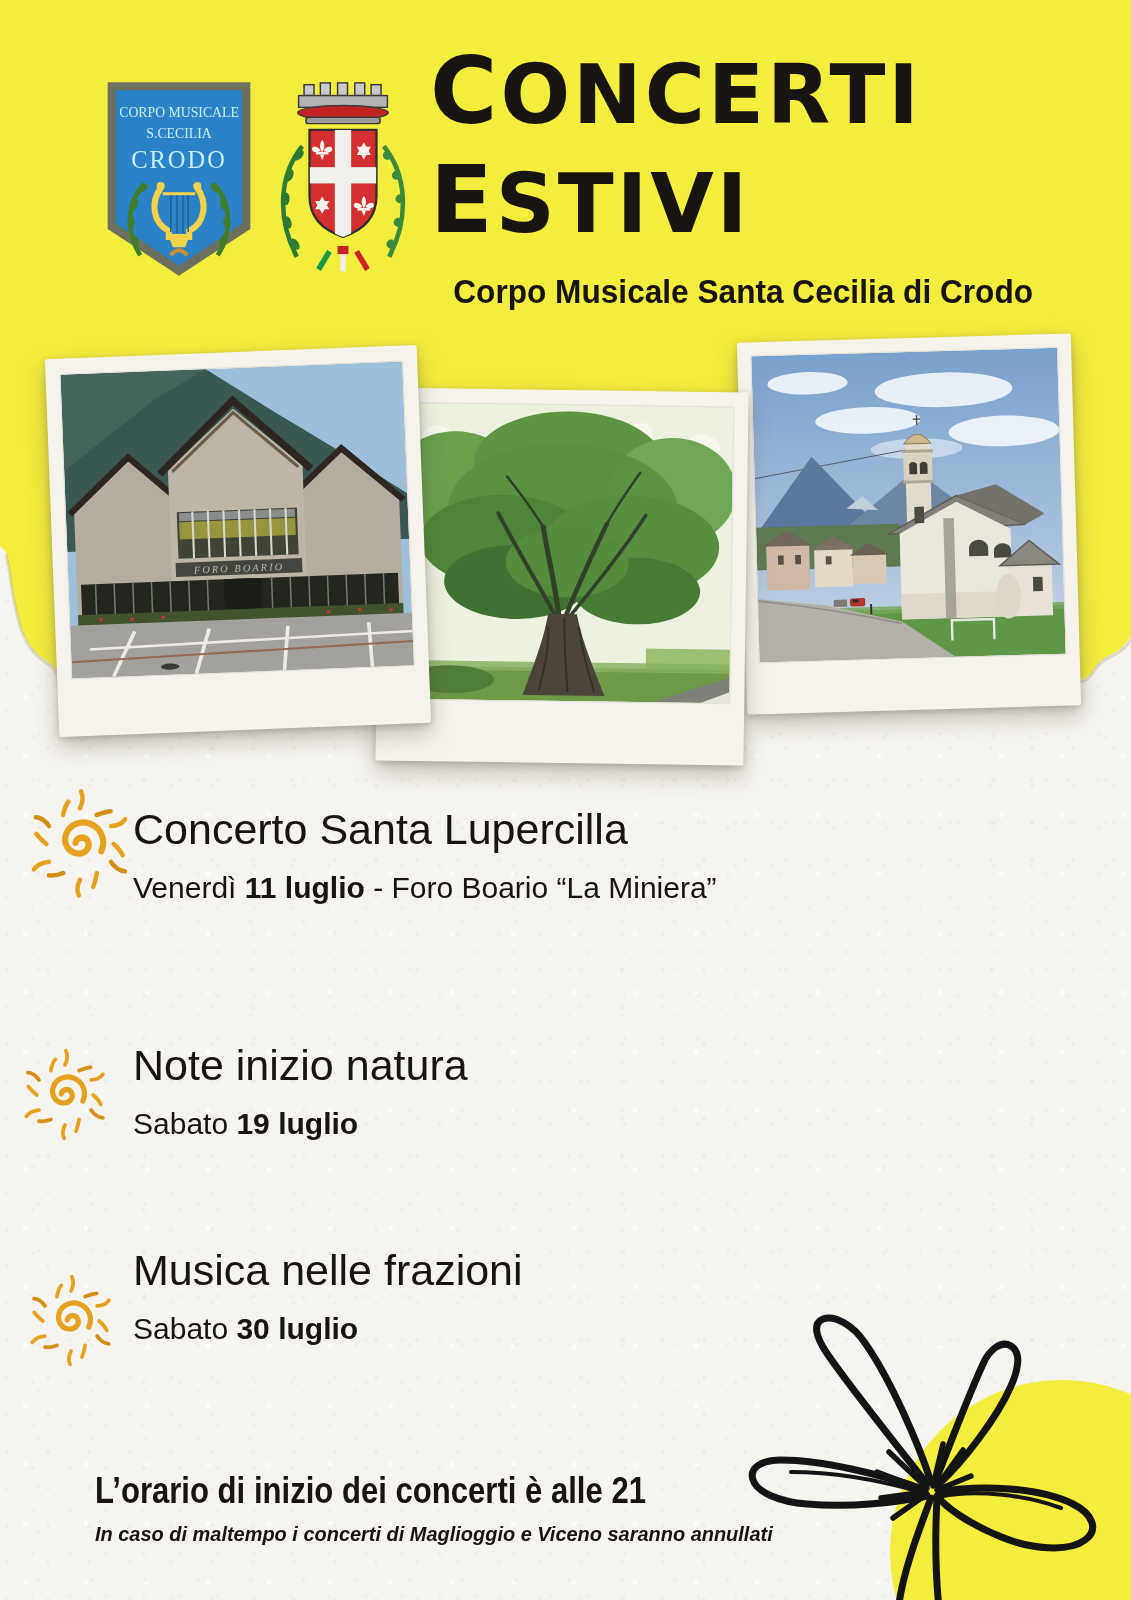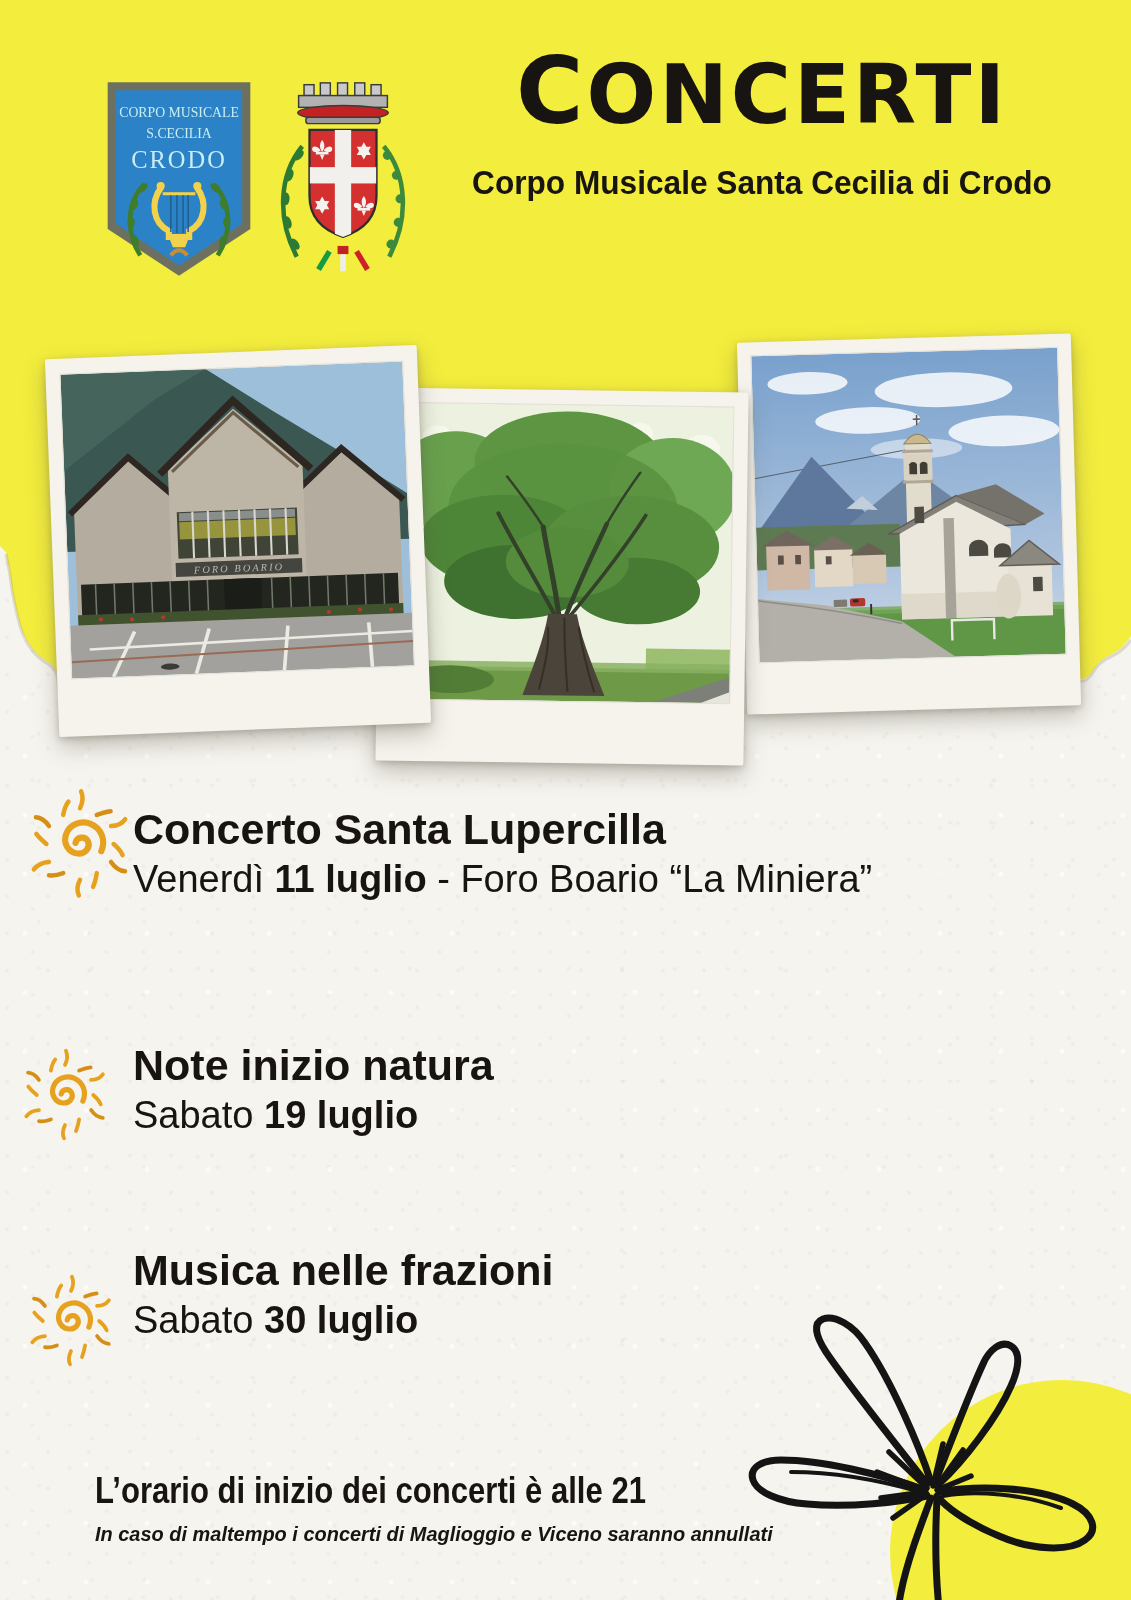--- a/index.html
+++ b/index.html
@@ -10,41 +10,41 @@
     background-image:
       radial-gradient(circle at 17% 23%, rgba(120,110,100,.06) 0 1.5px, transparent 2.5px),
       radial-gradient(circle at 73% 61%, rgba(120,110,100,.05) 0 1.5px, transparent 2.5px),
       radial-gradient(circle at 41% 82%, rgba(255,255,255,.6) 0 2px, transparent 3px),
       radial-gradient(circle at 88% 14%, rgba(120,110,100,.05) 0 1.5px, transparent 2.5px);
     background-size:41px 37px,53px 47px,61px 59px,37px 43px;}
   .abs{position:absolute;}
   
   .yellow-bg{left:0;top:0;z-index:0;}
   .header{z-index:4;}
-  .title-block{left:430px;top:46px;width:664px;text-align:center;color:#171411;z-index:4;}
+  .title-block{left:430px;top:46px;width:664px;color:#171411;z-index:4;}
   .title-line{font-size:82px;font-weight:bold;letter-spacing:3px;line-height:92px;margin:0;
               font-family:"DejaVu Sans",sans-serif;}
   .title-line::first-letter{font-size:112%;}
   .title-line2{margin-top:14px;}
   .subtitle{margin-top:22px;font-size:34px;font-weight:bold;letter-spacing:0;
             transform:scaleX(.93);transform-origin:center;white-space:nowrap;}
   .logo-band{left:96px;top:74px;z-index:4;}
   .logo-crodo{left:266px;top:62px;z-index:4;}
   
   .polaroid{position:absolute;background:#f5f3ec;border-radius:2px;
     box-shadow:0 10px 22px rgba(90,85,70,.35),0 2px 6px rgba(90,85,70,.28);}
   .polaroid .ph{display:block;background:#ddd;outline:1px solid #e3e0d6;}
   .pol-1{left:52px;top:352px;padding:16px 15px 58px;transform:rotate(-2.2deg);z-index:3;}
   .pol-2{left:378px;top:390px;padding:15px 15px 62px;transform:rotate(.8deg);z-index:2;}
   .pol-3{left:742px;top:338px;padding:14px 14px 52px;transform:rotate(-1.6deg);z-index:1;}
   
   .events{z-index:4;}
   .event{position:absolute;left:133px;width:870px;color:#171411;}
-  .event h2{margin:0;font-size:43px;line-height:46px;font-weight:bold;letter-spacing:0;}
-  .evt-lines{font-size:38px;line-height:55px;letter-spacing:0;}
+  .event h2{margin:0;font-size:43px;line-height:46px;font-weight:normal;letter-spacing:0;}
+  .evt-lines{margin-top:8px;font-size:30px;line-height:55px;letter-spacing:0;}
   .evt-lines b{font-weight:bold;}
   .sun{position:absolute;z-index:4;}
   
   .footer{left:77px;top:1470px;z-index:4;color:#171411;margin-left:18px;}
   .footer h3{margin:0;font-size:37px;line-height:42px;font-weight:bold;
              transform:scaleX(.84);transform-origin:left;white-space:nowrap;}
   .footer p{margin:10px 0 0;font-size:21px;line-height:24px;font-style:italic;
             font-weight:bold;transform:scaleX(.95);transform-origin:left;white-space:nowrap;}
   .flower{right:0;bottom:0;z-index:0;}
 </style>
@@ -195,20 +195,21 @@
     <g stroke-width="6">
       <line x1="70" y1="196" x2="58" y2="216" stroke="#169b45"></line>
       <line x1="85" y1="198" x2="85" y2="218" stroke="#eeeeee"></line>
       <line x1="100" y1="196" x2="112" y2="216" stroke="#cd212a"></line>
       <rect x="79" y="190" width="12" height="9" fill="#c32222" stroke="none"></rect>
     </g>
   </svg>
 
   <div class="abs title-block header">
     <h1 class="title-line">CONCERTI</h1>
+    <h1 class="title-line title-line2">ESTIVI</h1>
     <div class="subtitle">Corpo Musicale Santa Cecilia di Crodo</div>
   </div>
 
   <div class="polaroid pol-3">
     <svg class="ph" width="306" height="306" viewBox="0 0 320 300" preserveAspectRatio="none">
       <defs>
         <linearGradient id="sky3" x1="0" y1="0" x2="0" y2="1">
           <stop offset="0" stop-color="#79a1cd"></stop>
             <stop offset=".7" stop-color="#aec4de"></stop>
           <stop offset="1" stop-color="#cdd9e8"></stop>

